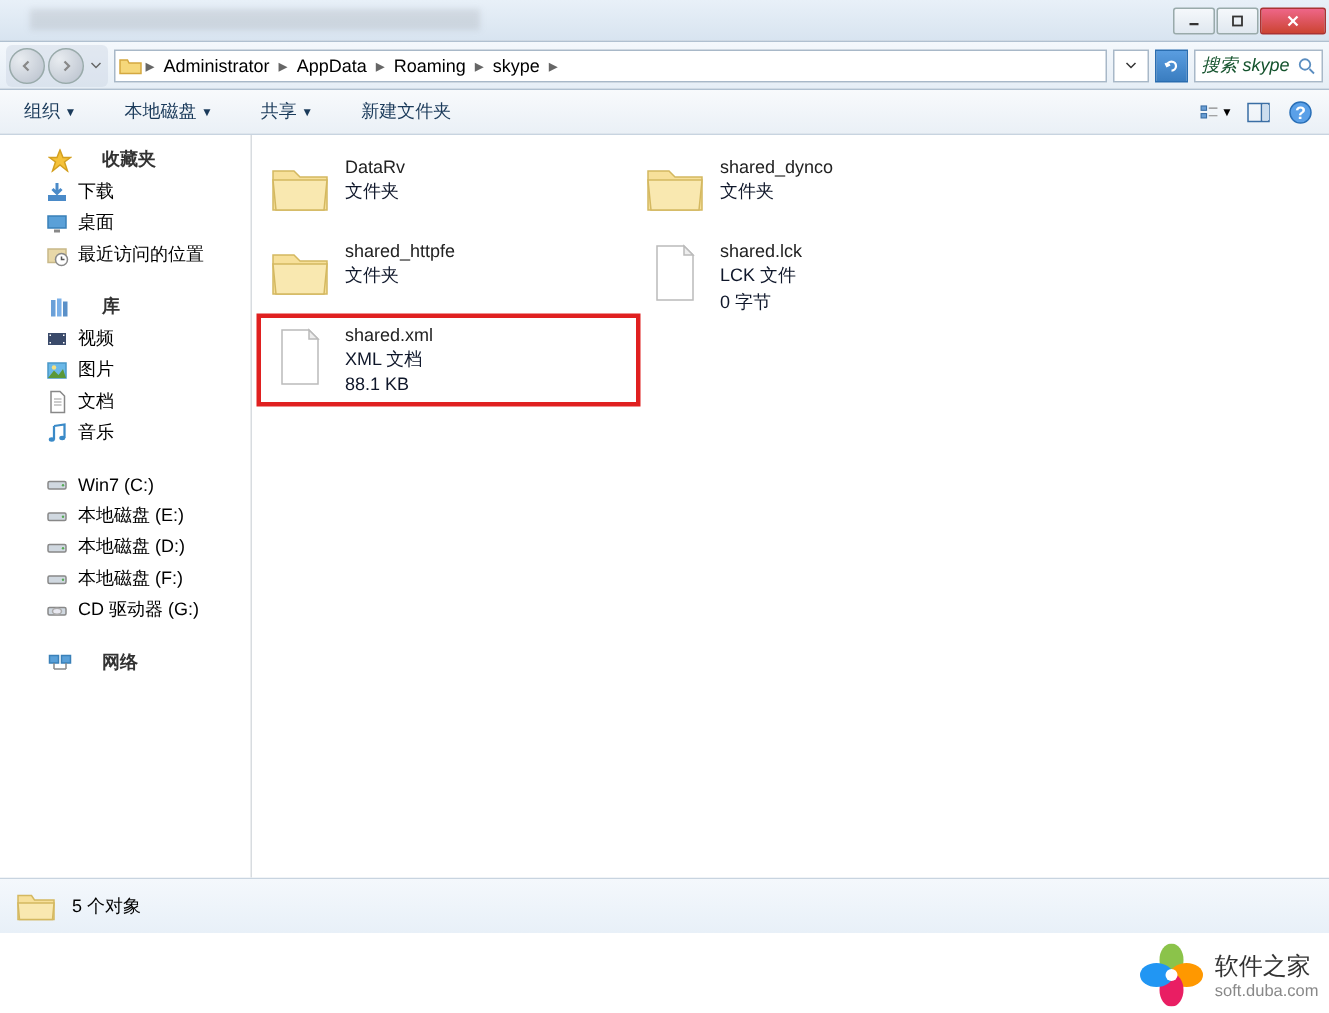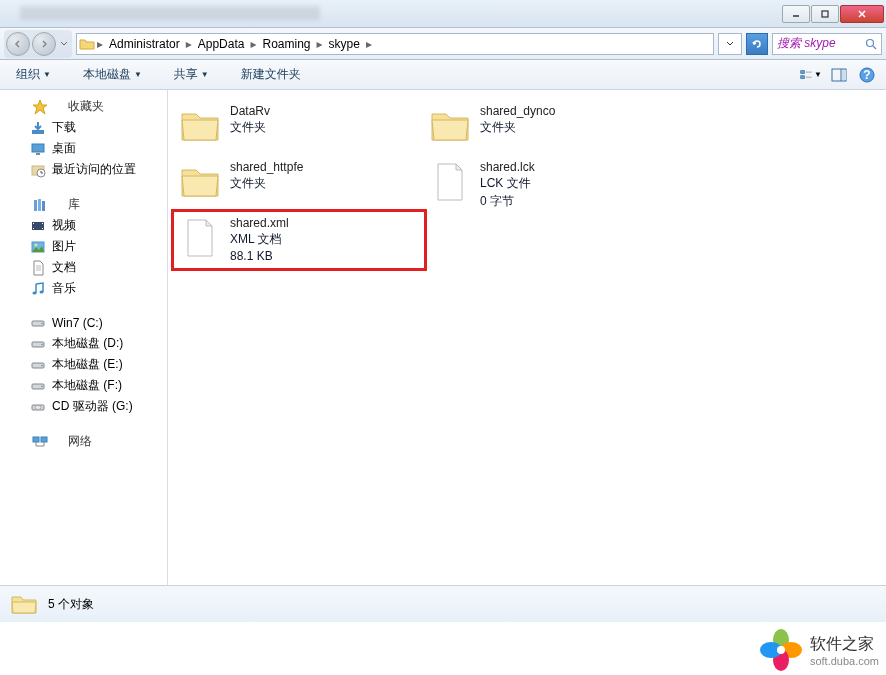--- a/index.html
+++ b/index.html
@@ -16,34 +16,34 @@
 .addrbar { height: 32px; background: linear-gradient(#f4f8fc, #e6eef6); border-bottom: 1px solid #b0c0d0; display: flex; align-items: center; padding: 0 4px; gap: 4px; }
 .nav-btns { display: flex; gap: 2px; align-items: center; background: rgba(200,210,225,0.4); border-radius: 4px; padding: 2px; filter: blur(0.5px); }
 .nav-circle { width: 24px; height: 24px; border-radius: 50%; background: radial-gradient(circle at 30% 30%, #e8ecf0, #b8c0cc); border: 1px solid #9aa; display: flex; align-items: center; justify-content: center; }
 .dropdown-arrow { width: 12px; height: 20px; display: flex; align-items: center; justify-content: center; }
 .breadcrumb { flex: 1; height: 22px; background: #fff; border: 1px solid #a8b8c8; display: flex; align-items: center; padding: 0 2px; }
 .bc-item { padding: 0 4px; cursor: default; display: flex; align-items: center; gap: 2px; }
 .bc-sep { color: #666; padding: 0 2px; }
 .bc-folder-icon { width: 16px; height: 16px; }
 .refresh-btn { width: 24px; height: 22px; background: #fff; border: 1px solid #a8b8c8; display: flex; align-items: center; justify-content: center; }
 .refresh-arrow { width: 22px; height: 22px; background: linear-gradient(#5a9de0,#3a7dc0); border: 1px solid #2a6db0; display: flex; align-items: center; justify-content: center; }
-.searchbox { width: 110px; height: 22px; background: #fff; border: 1px solid #a8b8c8; display: flex; align-items: center; padding: 0 4px; color: #a21caf; font-style: italic; gap: 4px; }
+.searchbox { width: 86px; height: 22px; background: #fff; border: 1px solid #a8b8c8; display: flex; align-items: center; padding: 0 4px; color: #14532d; font-style: italic; gap: 4px; }
 
 
 .toolbar { height: 30px; background: linear-gradient(#f8fafc, #eaf0f6); border-bottom: 1px solid #c8d4e0; display: flex; align-items: center; padding: 0 8px; gap: 16px; }
 .tb-item { padding: 3px 8px; display: flex; align-items: center; gap: 3px; color: #1a3a5a; cursor: default; }
 .tb-item .arrow { font-size: 8px; color: #1a3a5a; }
 .tb-right { margin-left: auto; display: flex; gap: 6px; align-items: center; }
 .tb-icon { width: 22px; height: 22px; display: flex; align-items: center; justify-content: center; }
 
 
 .main { display: flex; height: calc(100% - 28px - 32px - 30px - 34px - 56px); }
 .sidebar { width: 168px; background: #fff; border-right: 1px solid #d8dce0; overflow-y: auto; padding: 6px 0; }
 .sb-group { margin-bottom: 14px; }
-.sb-header { display: flex; align-items: center; padding: 2px 6px 2px 14px; gap: 20px; color: #333; font-weight: normal; }
+.sb-header { display: flex; align-items: center; padding: 2px 6px 2px 14px; gap: 20px; color: #333; font-weight: bold; }
 .sb-header .caret { font-size: 10px; color: #888; margin-left: -10px; width: 8px; }
 .sb-item { display: flex; align-items: center; padding: 2px 6px 2px 30px; gap: 6px; cursor: default; }
 .sb-icon { width: 16px; height: 16px; flex-shrink: 0; display: flex; align-items: center; justify-content: center; }
 
 
 .content { flex: 1; background: #fff; padding: 10px 6px; position: relative; display: flex; flex-wrap: wrap; align-content: flex-start; }
 .file-item { width: 250px; height: 56px; display: flex; align-items: flex-start; padding: 4px; gap: 8px; }
 .file-item.highlighted { outline: 3px solid #e02020; }
 .file-icon { width: 44px; height: 44px; flex-shrink: 0; display: flex; align-items: center; justify-content: center; }
 .file-info { display: flex; flex-direction: column; gap: 1px; }
@@ -291,30 +291,30 @@
           </span>
           <span>Win7 (C:)</span>
         </div>
       <div class="sb-item">
           <span class="sb-icon">
             <svg viewBox="0 0 16 16">
               <rect x="2" y="6" width="12" height="5" rx="1" fill="#d0d8e0" stroke="#888"></rect>
               <circle cx="12" cy="8.5" r="0.8" fill="#5a5"></circle>
             </svg>
           </span>
-          <span>本地磁盘 (D:)</span>
+          <span>本地磁盘 (E:)</span>
         </div>
       <div class="sb-item">
           <span class="sb-icon">
             <svg viewBox="0 0 16 16">
               <rect x="2" y="6" width="12" height="5" rx="1" fill="#d0d8e0" stroke="#888"></rect>
               <circle cx="12" cy="8.5" r="0.8" fill="#5a5"></circle>
             </svg>
           </span>
-          <span>本地磁盘 (E:)</span>
+          <span>本地磁盘 (D:)</span>
         </div>
       <div class="sb-item">
           <span class="sb-icon">
             <svg viewBox="0 0 16 16">
               <rect x="2" y="6" width="12" height="5" rx="1" fill="#d0d8e0" stroke="#888"></rect>
               <circle cx="12" cy="8.5" r="0.8" fill="#5a5"></circle>
             </svg>
           </span>
           <span>本地磁盘 (F:)</span>
         </div>

